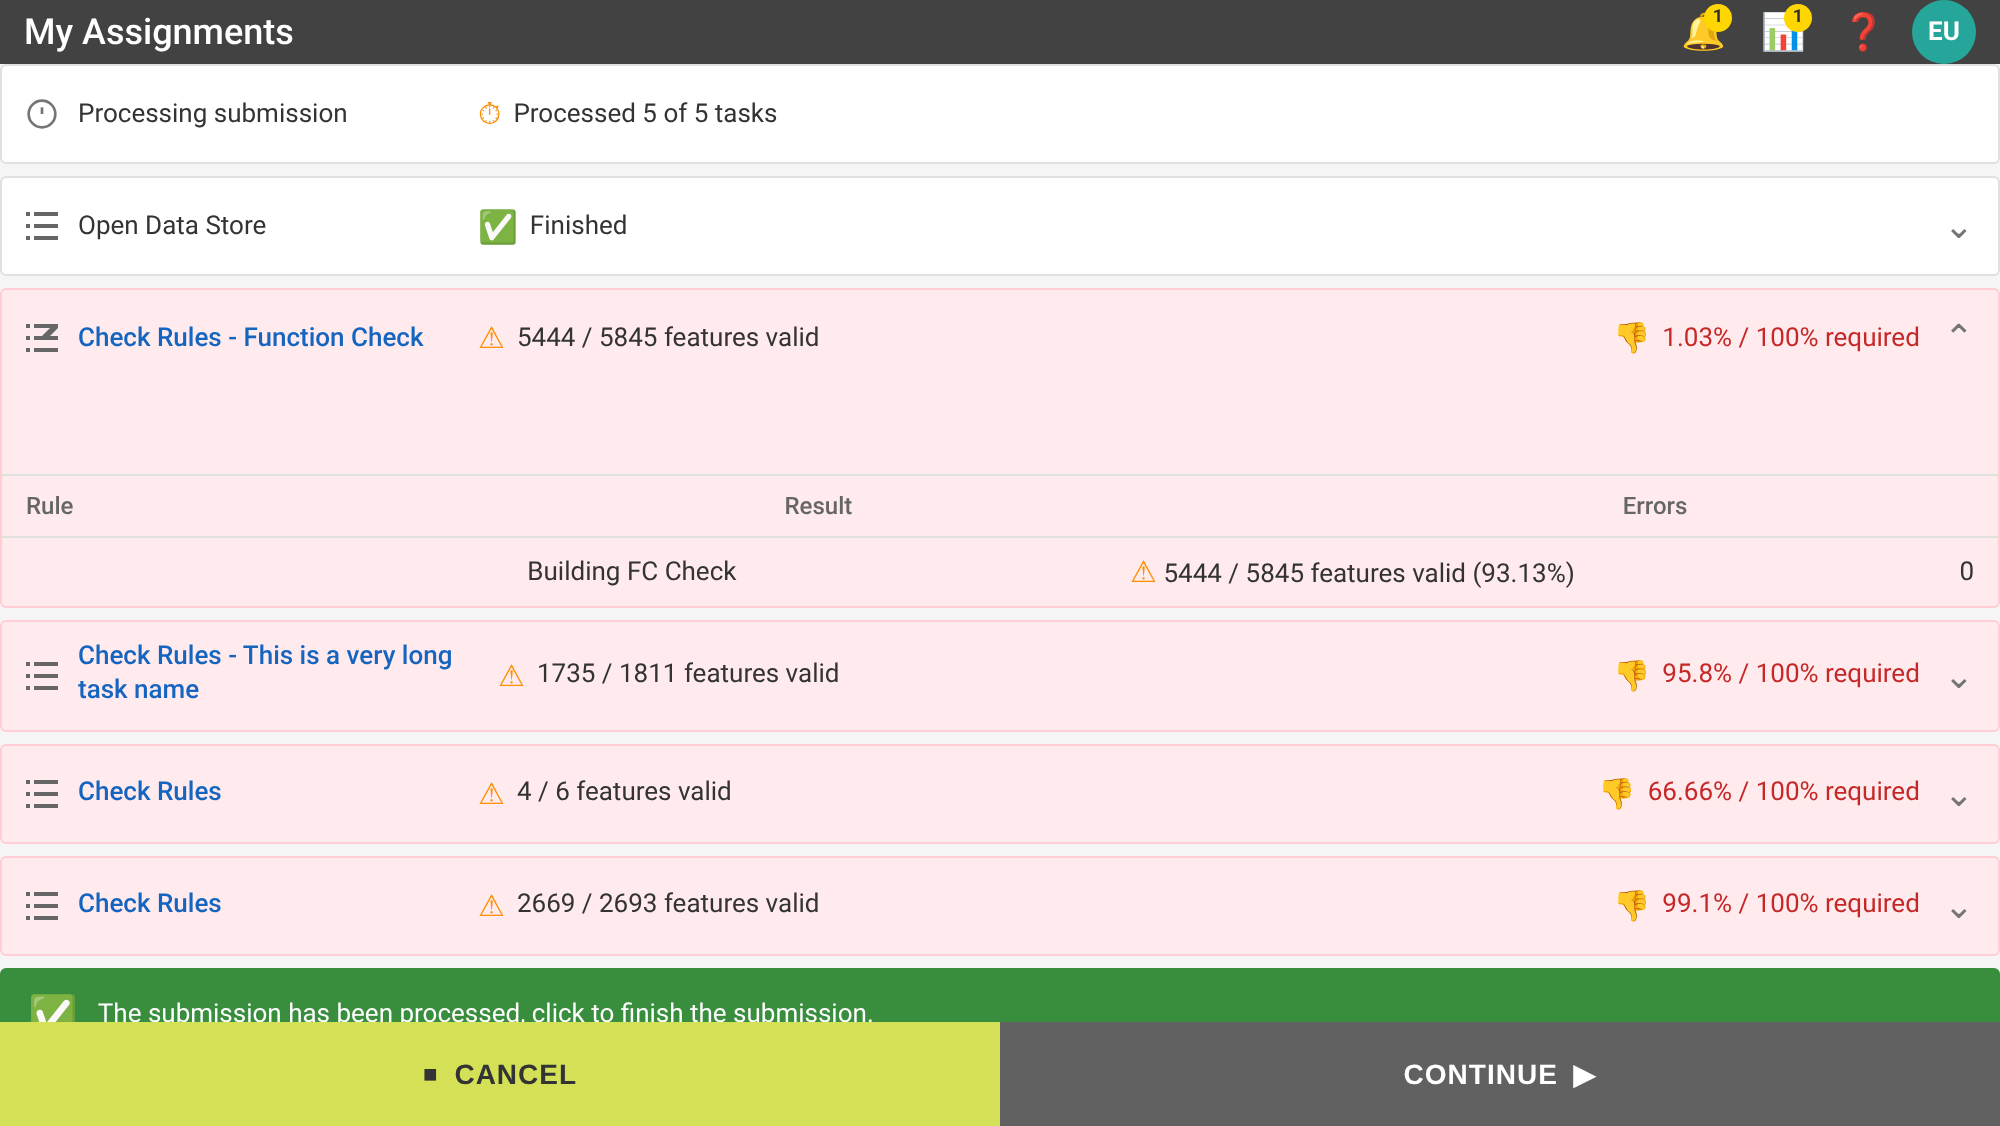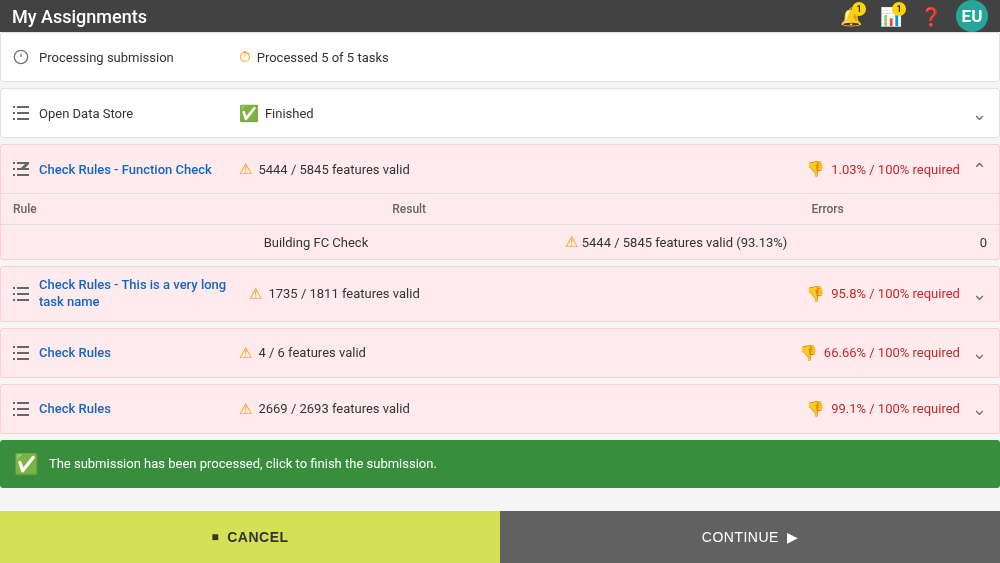--- a/index.html
+++ b/index.html
@@ -63,21 +63,21 @@
     }
     .avatar {
       width: 32px;
       height: 32px;
       border-radius: 50%;
       background: #26a69a;
       color: white;
       display: flex;
       align-items: center;
       justify-content: center;
-      font-size: 17px;
+      font-size: 13px;
       font-weight: bold;
       cursor: pointer;
     }
 
     
     .content {
       flex: 1;
       overflow-y: auto;
       padding: 0;
       display: flex;
@@ -164,20 +164,21 @@
     .timer-icon {
       color: #fb8c00;
       font-size: 15px;
     }
 
     
     .task-table {
       width: 100%;
       border-top: 1px solid #e0e0e0;
       border-collapse: collapse;
+      margin-top: 44px;
     }
     .task-table th {
       text-align: left;
       padding: 8px 12px;
       font-size: 12px;
       color: #666;
       font-weight: 500;
       border-bottom: 1px solid #e0e0e0;
     }
     .task-table td {
@@ -221,21 +222,21 @@
       align-items: center;
       justify-content: center;
       gap: 8px;
       letter-spacing: 0.5px;
     }
     .btn-continue {
       flex: 1;
       background: #616161;
       border: none;
       font-size: 14px;
-      font-weight: 400;
+      font-weight: 700;
       color: white;
       cursor: pointer;
       display: flex;
       align-items: center;
       justify-content: center;
       gap: 8px;
       letter-spacing: 0.5px;
     }
 
     .col-rule { width: 38%; }

